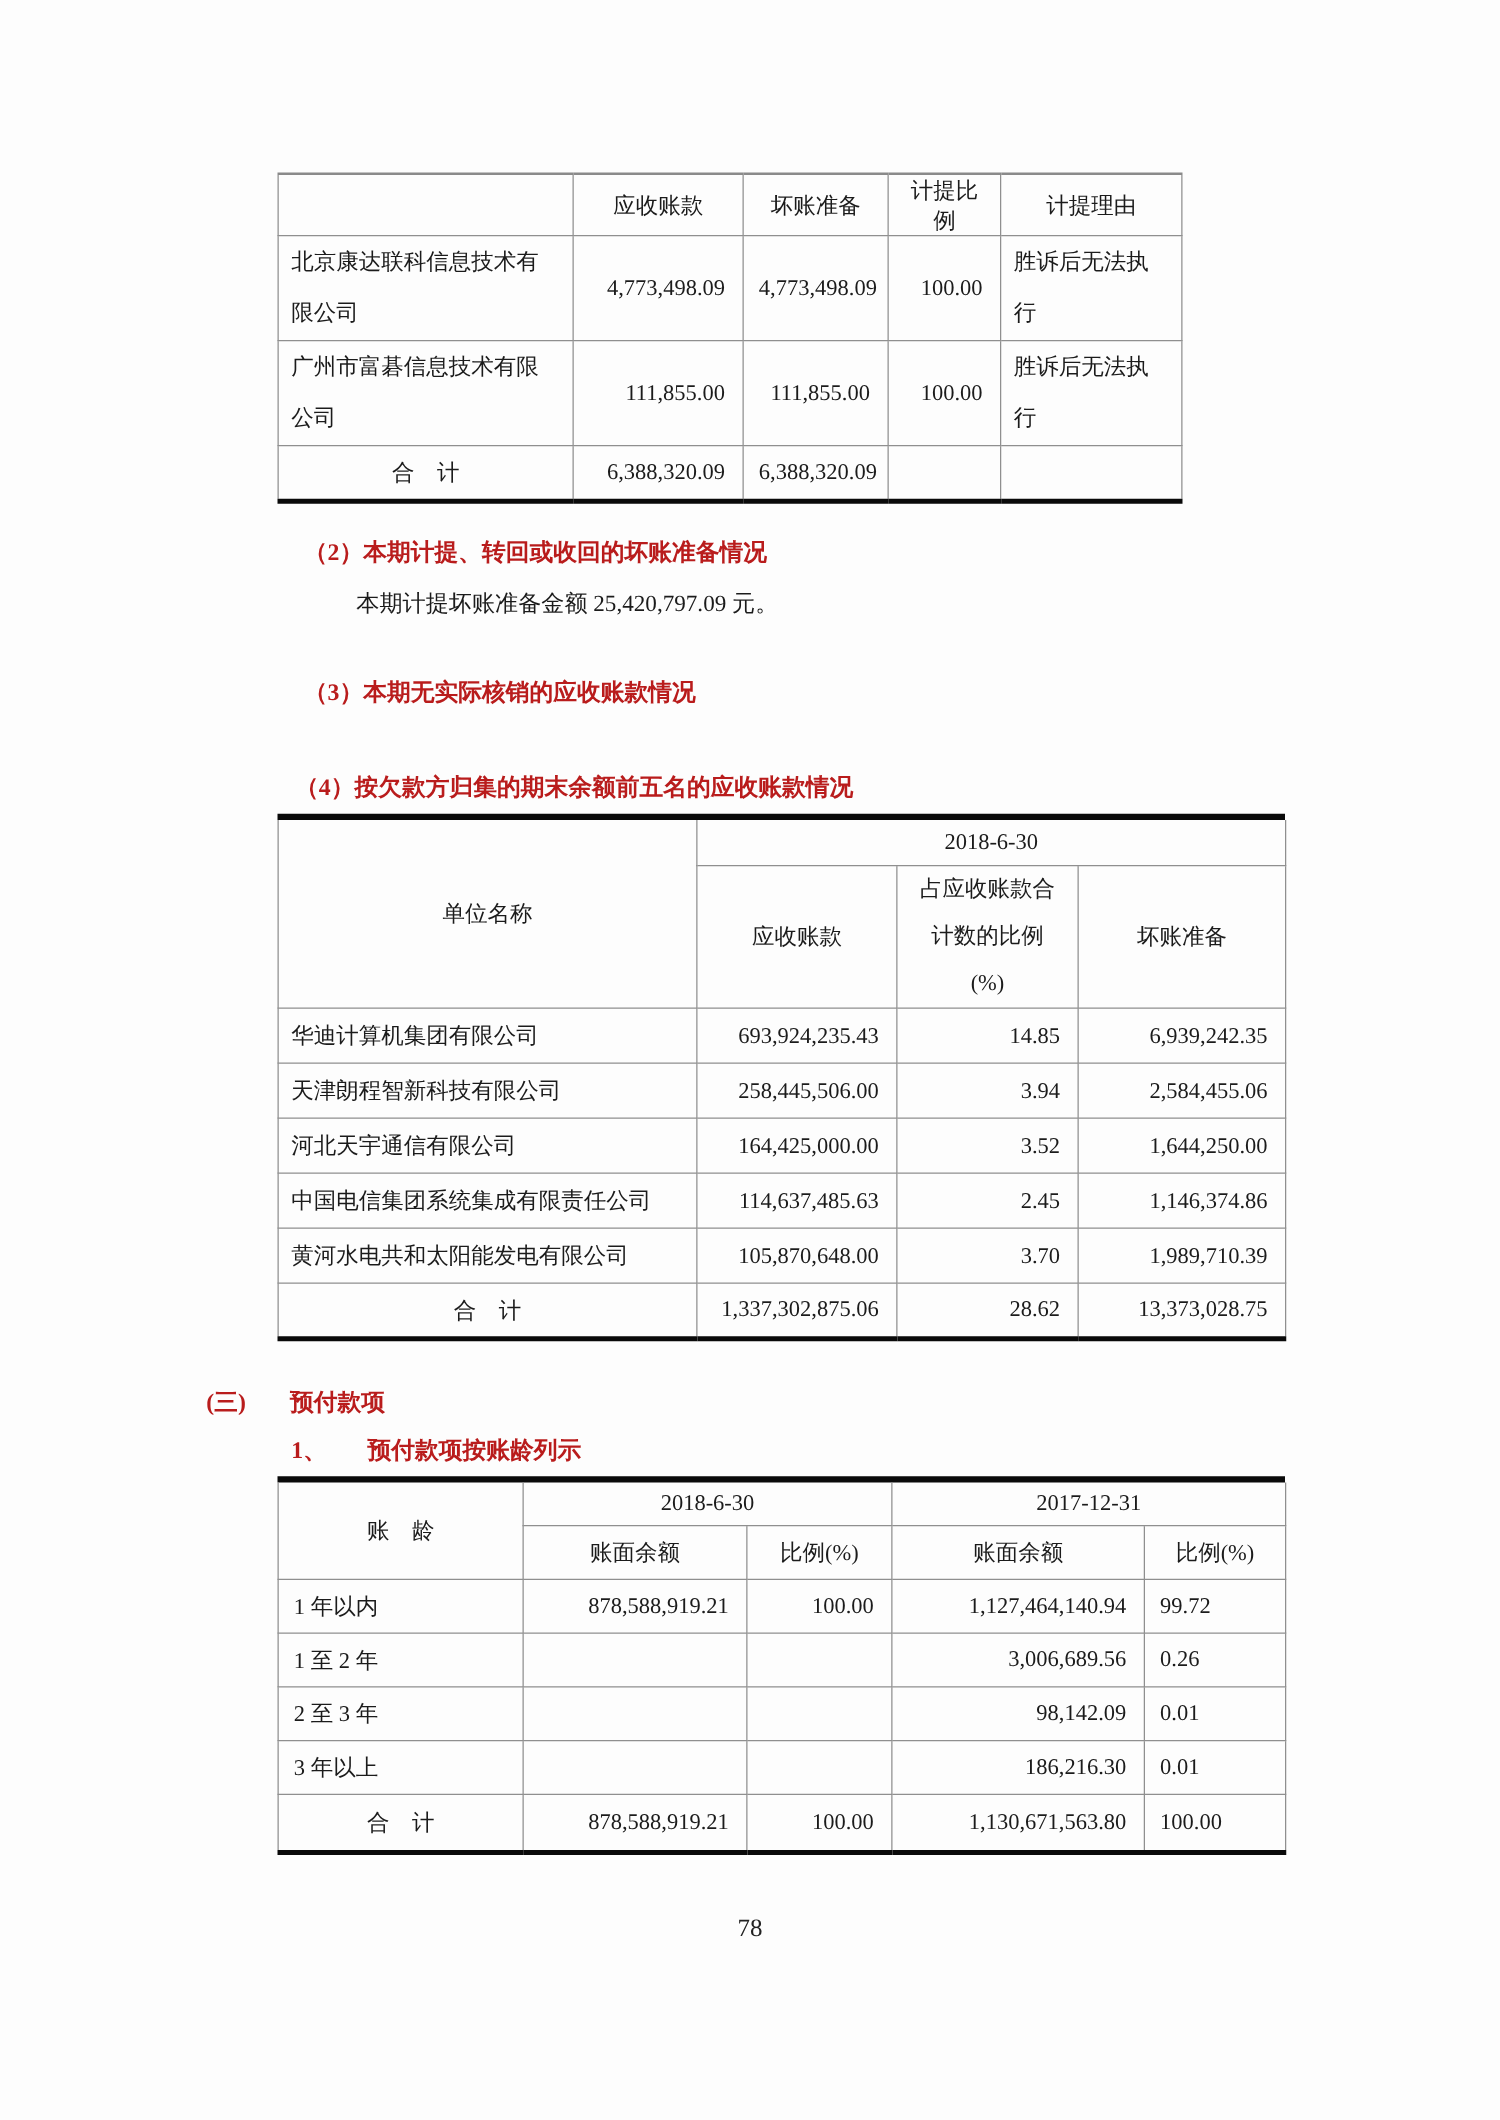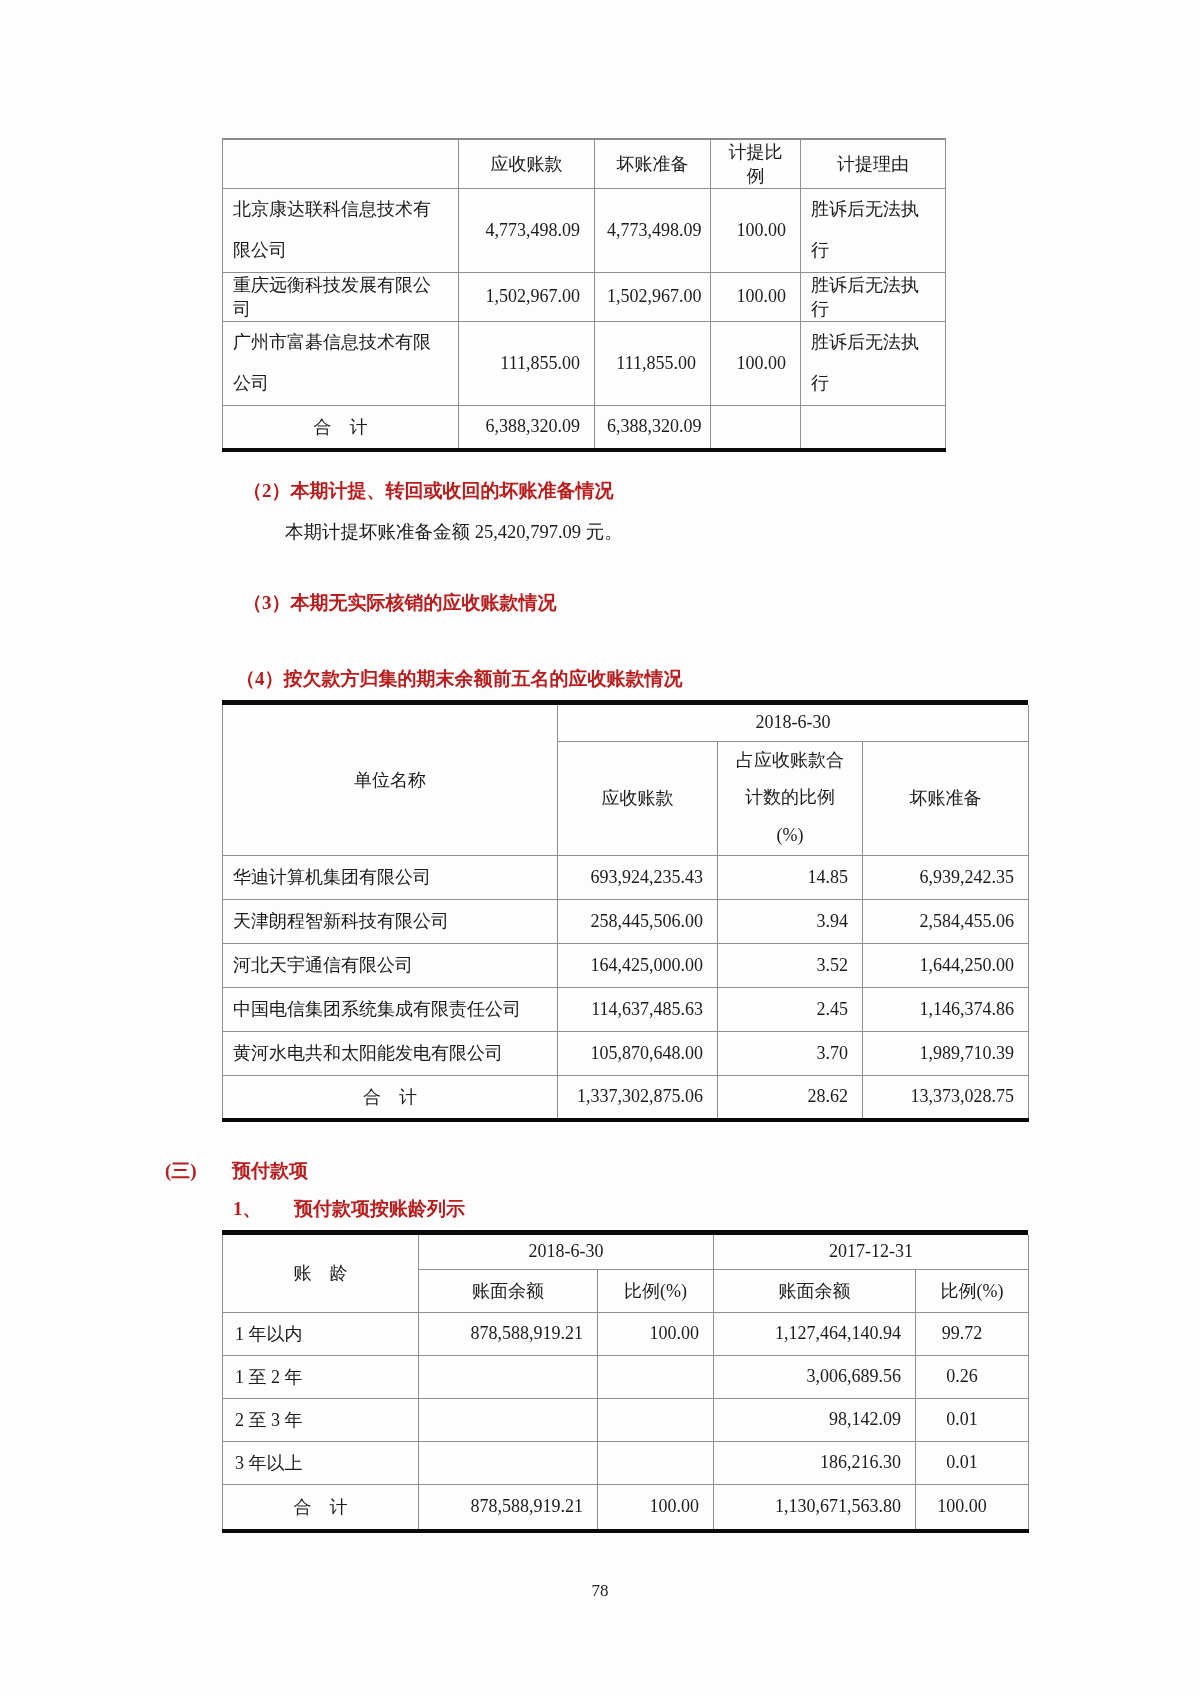--- a/index.html
+++ b/index.html
@@ -59,23 +59,23 @@
 
   
   .t3{width:806px;}
   .t3 td{text-align:center;}
   .t3 tr.g td{height:34px;border-top:0;}
   .t3 tr.sh td{height:42px;}
   .t3 tr.d td{height:42px;}
   .t3 tr.tot td{height:44px;border-bottom:4px solid #0a0a0a;}
   .t3 td.name{text-align:left;padding-left:12px !important;}
   .t3 td.num{text-align:right;}
-  .t3 td.r17{text-align:center;padding-right:32px !important;}
-
-  .pagenum{margin-top:48px;text-align:center;font-size:17px;color:#222;}
+  .t3 td.r17{text-align:left;padding-right:32px !important;}
+
+  .pagenum{margin-top:48px;text-align:center;font-size:20px;color:#222;}
 </style>
 </head>
 <body>
 
 <div class="page">
 
   <table class="t t1">
     <colgroup>
       <col style="width:236px">
         <col style="width:136px">
@@ -91,27 +91,20 @@
         <td>计提比例</td>
         <td>计提理由</td>
       </tr>
       <tr class="tall">
         <td class="name">北京康达联科信息技术有限公司</td>
         <td class="num">4,773,498.09</td>
         <td class="num">4,773,498.09</td>
         <td class="num">100.00</td>
         <td class="name">胜诉后无法执行</td>
       </tr>
-      <tr class="short">
-        <td class="name">重庆远衡科技发展有限公司</td>
-        <td class="num">1,502,967.00</td>
-        <td class="num">1,502,967.00</td>
-        <td class="num">100.00</td>
-        <td class="name">胜诉后无法执行</td>
-      </tr>
       <tr class="tall">
         <td class="name">广州市富碁信息技术有限公司</td>
         <td class="num">111,855.00</td>
         <td class="num">111,855.00</td>
         <td class="num">100.00</td>
         <td class="name">胜诉后无法执行</td>
       </tr>
       <tr class="tot">
         <td class="ctr">合　计</td>
         <td class="num">6,388,320.09</td>

